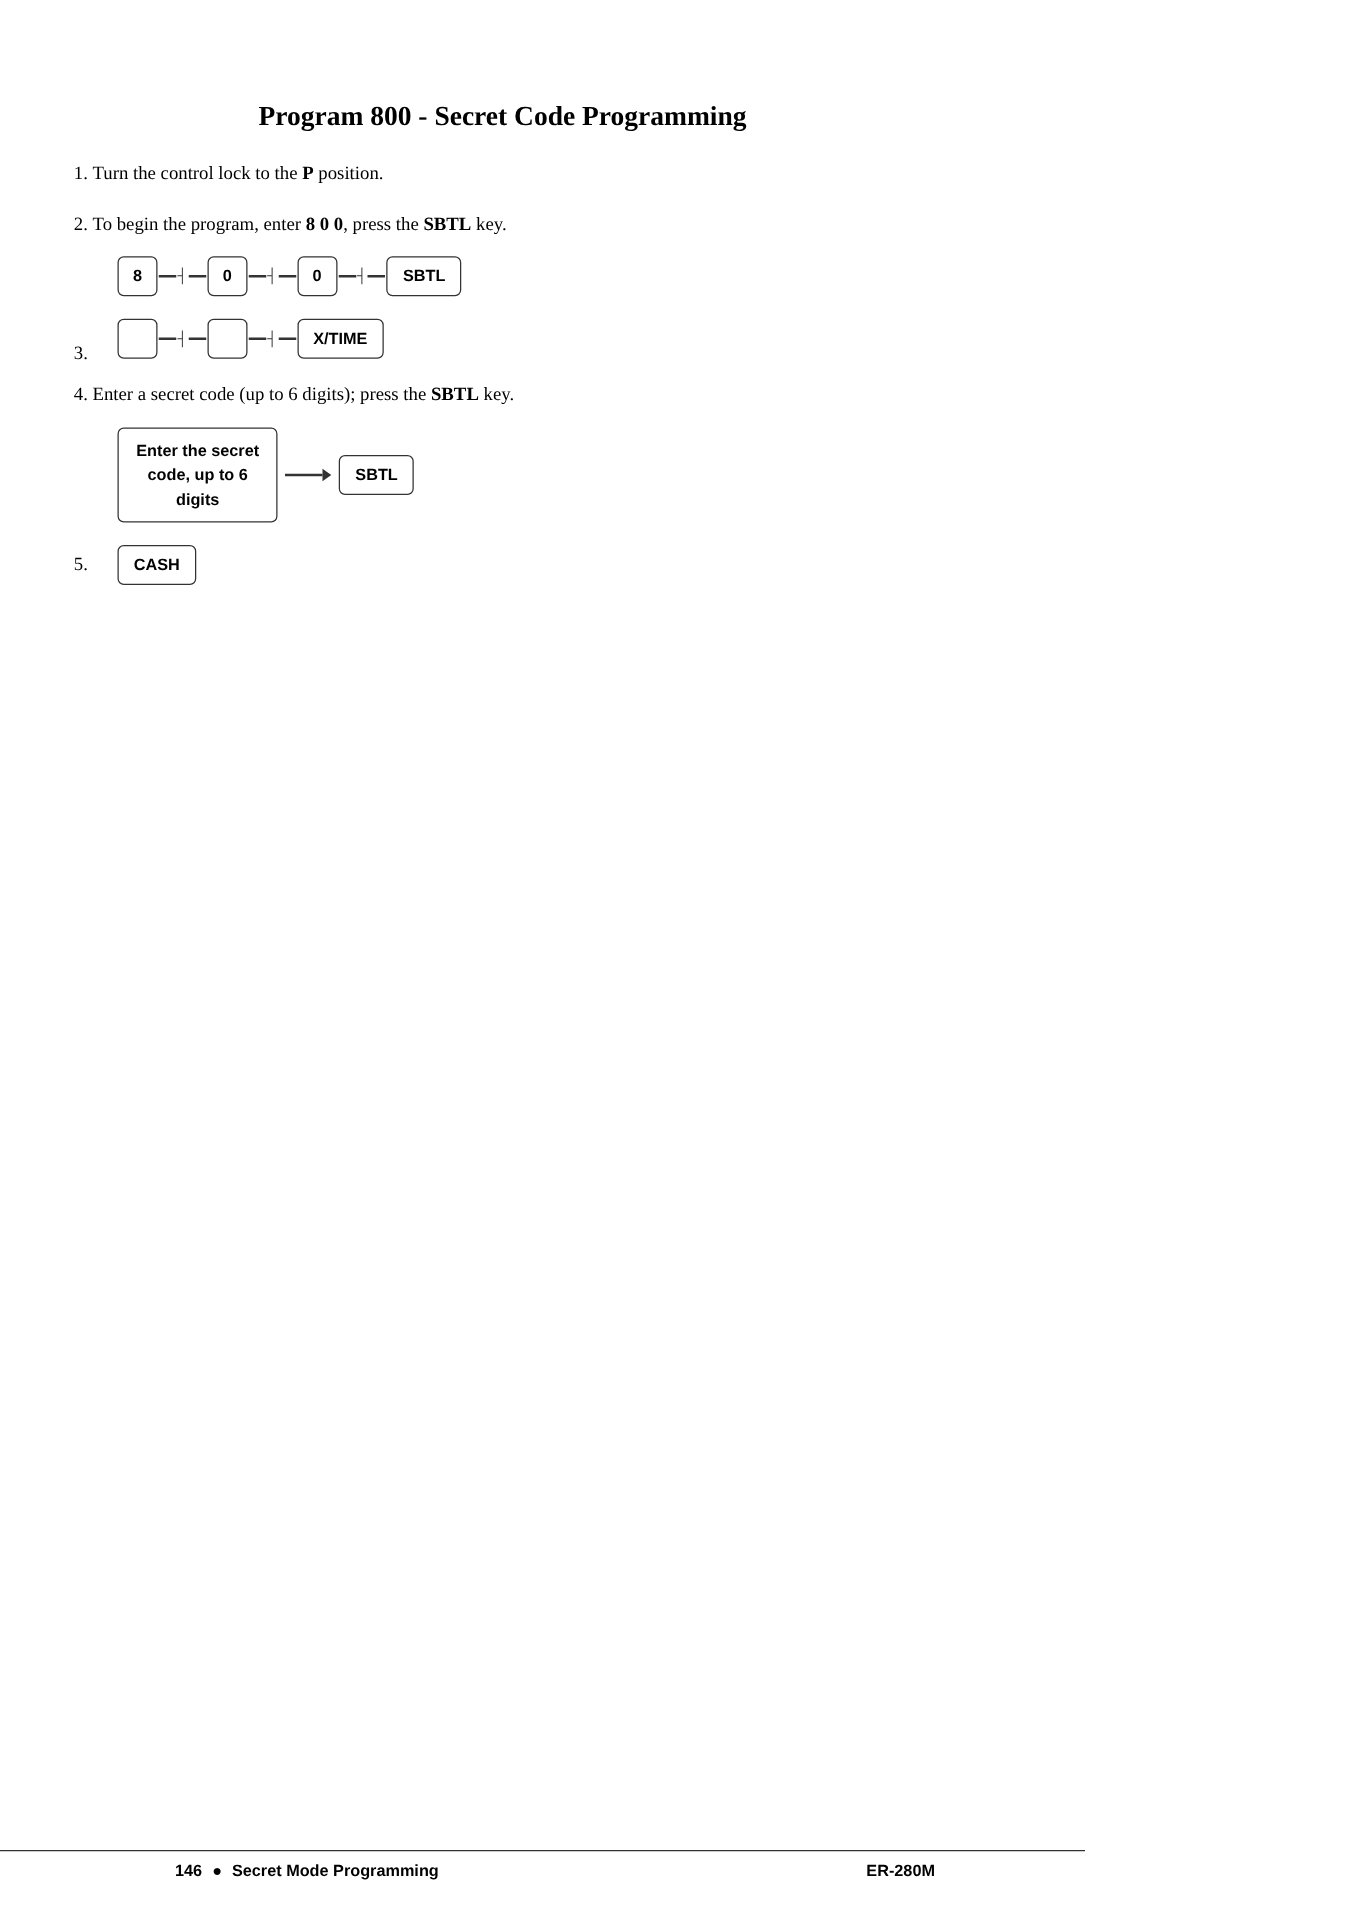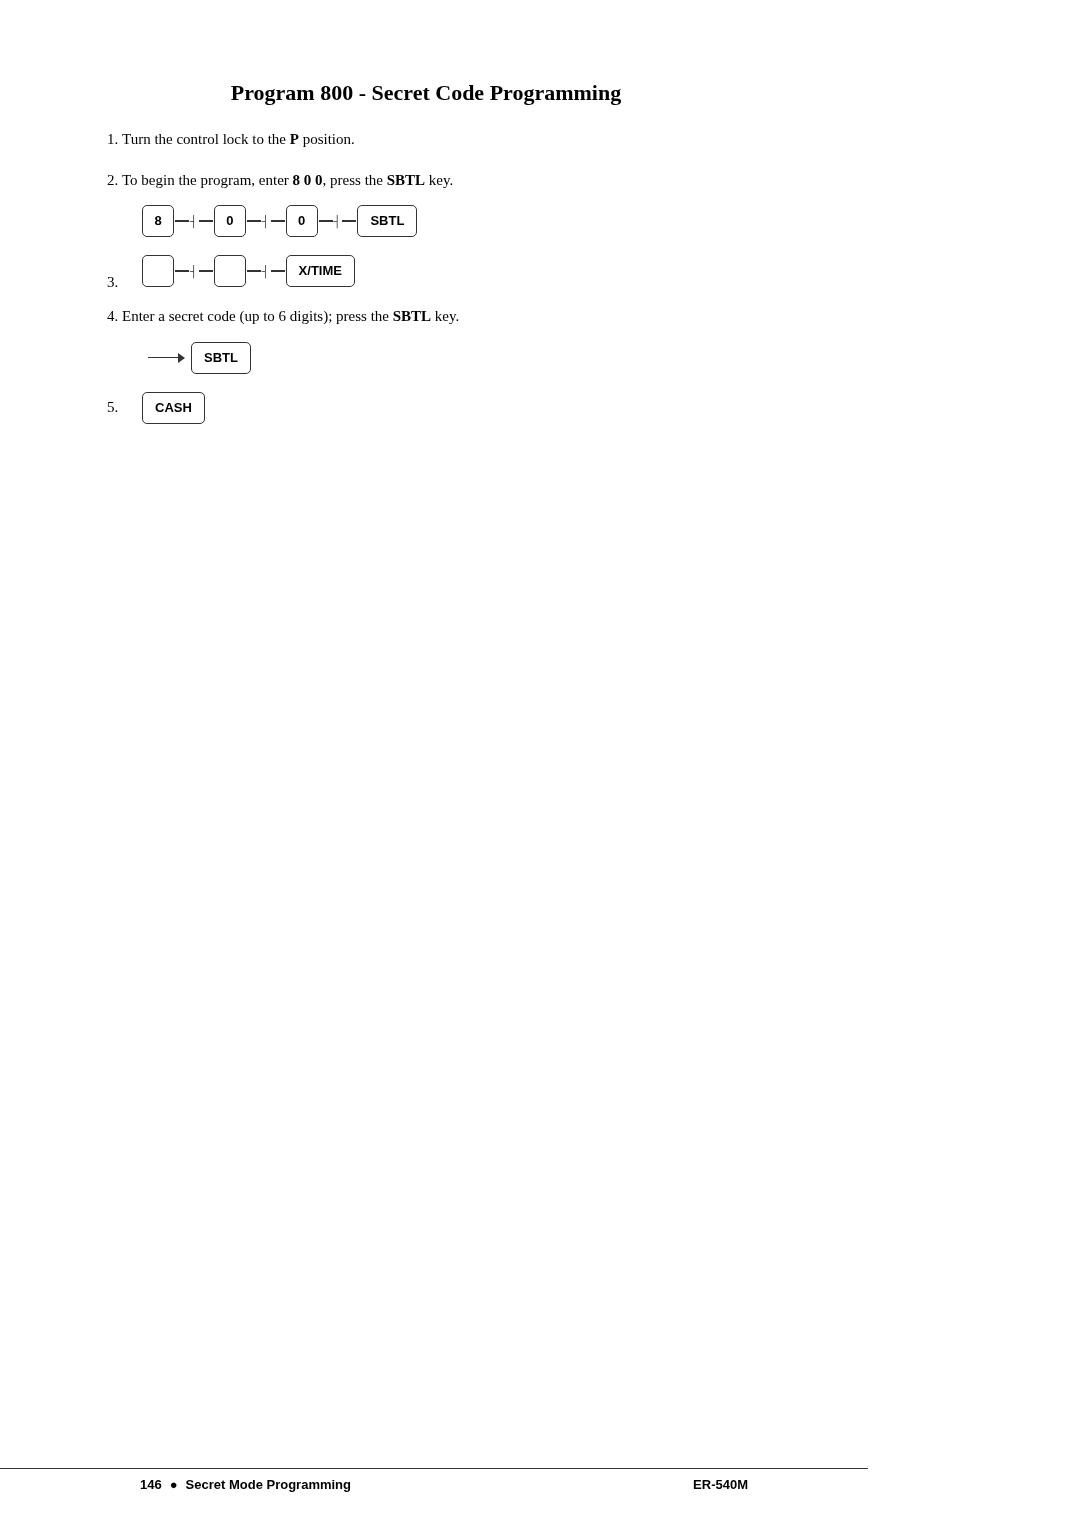--- a/index.html
+++ b/index.html
@@ -10,21 +10,21 @@
       font-size: 15px;
       color: #000000;
       width: 1080px;
       min-height: 1528px;
       position: relative;
     }
 
     .page {
       width: 868px;
       min-height: 1528px;
-      padding: 80px 120px 60px 104px;
+      padding: 80px 120px 60px 56px;
       position: relative;
     }
 
     .page-title {
       font-size: 22px;
       font-weight: bold;
       margin-bottom: 22px;
       text-align: center;
     }
 
@@ -122,21 +122,21 @@
     }
 
     .cash-diagram {
       display: flex;
       align-items: center;
       margin: 14px 0 14px 20px;
     }
 
     .footer {
       position: absolute;
-      bottom: 36px;
+      bottom: 24px;
       left: 0;
       right: 0;
       display: flex;
       justify-content: space-between;
       align-items: center;
       padding: 8px 120px 0 140px;
       border-top: 1.5px solid #333;
       font-size: 13px;
       font-weight: bold;
       font-family: Arial, sans-serif;
@@ -216,20 +216,25 @@
         </div>
         <div class="key-box key-box-wide">X/TIME</div>
       </div>
     </li>
 
     <li>
       <span>
         Enter a secret code (up to 6 digits); press the <b>SBTL</b> key.
       </span>
       <div class="secret-code-diagram">
+        <div class="secret-text-box">
+          <span><b>Enter the secret</b></span><br>
+          <span><b>code, up to 6</b></span><br>
+          <span><b>digits</b></span>
+        </div>
         <div class="arrow-line">
           <div class="line"></div>
           <div class="arrowhead"></div>
         </div>
         <div class="key-box key-box-wide">SBTL</div>
       </div>
     </li>
 
     <li>
       <div class="cash-diagram">
@@ -238,16 +243,16 @@
     </li>
 
   </ol>
 
   <div class="footer">
     <div class="footer-left">
       <span>146</span>
       <span>●</span>
       <span>Secret Mode Programming</span>
     </div>
-    <div>ER-540M</div>
+    <div>ER-280M</div>
   </div>
 
 </div>
 
 </body></html>

